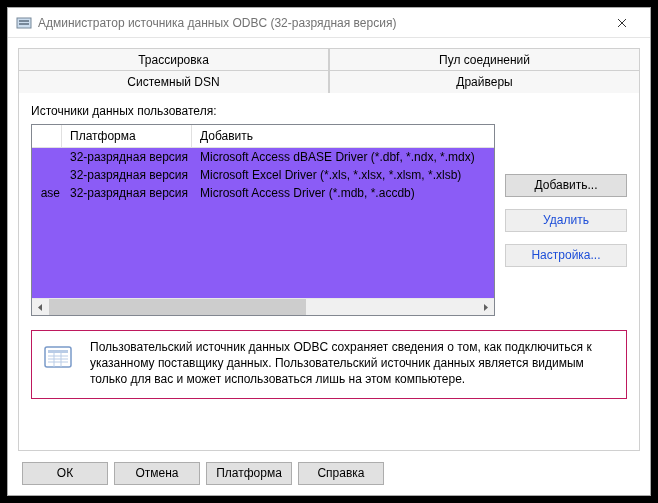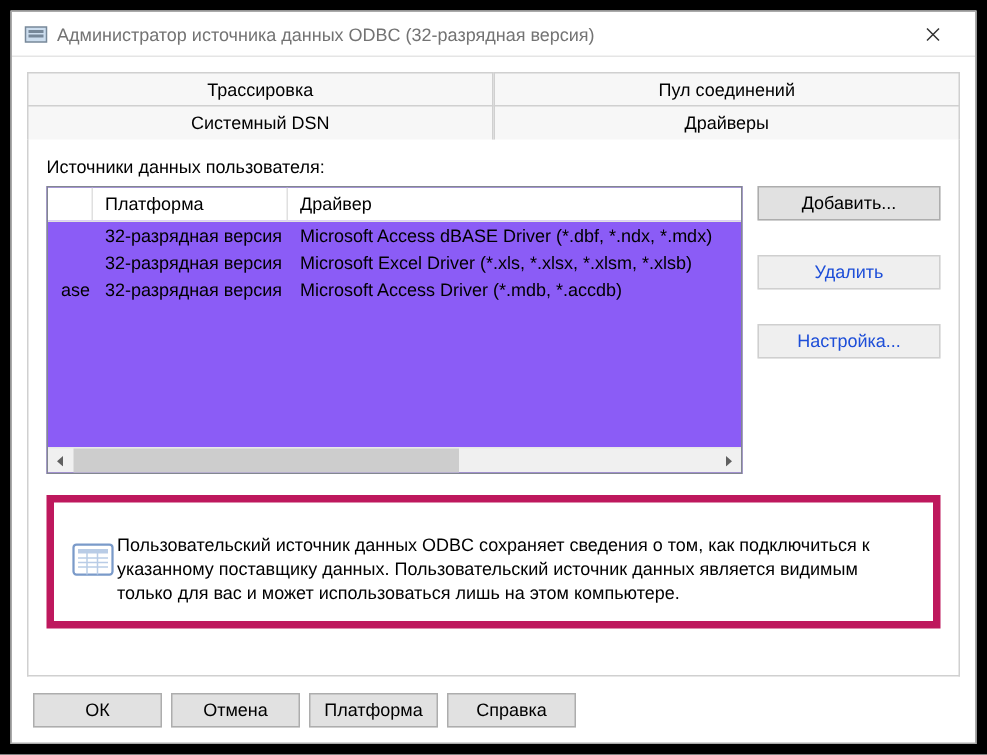--- a/index.html
+++ b/index.html
@@ -30,24 +30,24 @@
   .lv-body { flex: 1; overflow: hidden; }
   .lv-row { display: flex; }
   .lv-cell { padding: 2px 8px; white-space: nowrap; overflow: hidden; }
   .lv-cell.c0 { width: 30px; padding-left: 4px; padding-right: 2px; text-align: right; }
   .lv-cell.c1 { width: 130px; }
   .lv-cell.c2 { flex: 1; }
   .lv-scroll { height: 17px; background: #f0f0f0; border-top: 1px solid #e8e8e8; display: flex; align-items: center; }
   .sb-btn { width: 17px; height: 17px; display: flex; align-items: center; justify-content: center; color: #606060; }
   .sb-track { flex: 1; height: 17px; position: relative; }
   .sb-thumb { position: absolute; left: 0; top: 0; height: 17px; width: 60%; background: #cdcdcd; }
-  .side-buttons { width: 122px; display: flex; flex-direction: column; gap: 23px; }
+  .side-buttons { width: 122px; display: flex; flex-direction: column; gap: 12px; justify-content: center; }
   .btn { height: 23px; border: 1px solid #adadad; background: #e1e1e1; text-align: center; line-height: 21px; cursor: default; }
   .btn.disabled { color: #1d4ed8; background: #efefef; border-color: #cfcfcf; }
-  .info-box { margin-top: 14px; border: 5px solid #be185d; padding: 20px 10px 10px 10px; display: flex; gap: 0; align-items: flex-start; }
+  .info-box { margin-top: 14px; border: 1px solid #be185d; padding: 8px 10px 10px 10px; display: flex; gap: 16px; align-items: flex-start; }
   .info-icon { width: 32px; height: 32px; flex-shrink: 0; margin-top: 2px; }
   .info-text { line-height: 1.35; }
   .footer { height: 44px; display: flex; align-items: center; gap: 6px; padding: 0 14px; }
   .footer .btn { width: 86px; }
 </style>
 </head>
 <body>
 
 <div class="window">
   <div class="titlebar">
@@ -77,21 +77,21 @@
     </div>
 
     <div class="tab-panel">
       <div class="label-sources">Источники данных пользователя:</div>
 
       <div class="mid-row">
         <div class="listview">
           <div class="lv-header">
             <div class="lv-col c0"></div>
             <div class="lv-col c1">Платформа</div>
-            <div class="lv-col c2">Драйвер</div>
+            <div class="lv-col c2">Добавить</div>
           </div>
           <div class="lv-body">
             <div class="lv-row">
               <div class="lv-cell c0"></div>
               <div class="lv-cell c1">32-разрядная версия</div>
               <div class="lv-cell c2">Microsoft Access dBASE Driver (*.dbf, *.ndx, *.mdx)</div>
             </div>
             <div class="lv-row">
               <div class="lv-cell c0"></div>
               <div class="lv-cell c1">32-разрядная версия</div>

